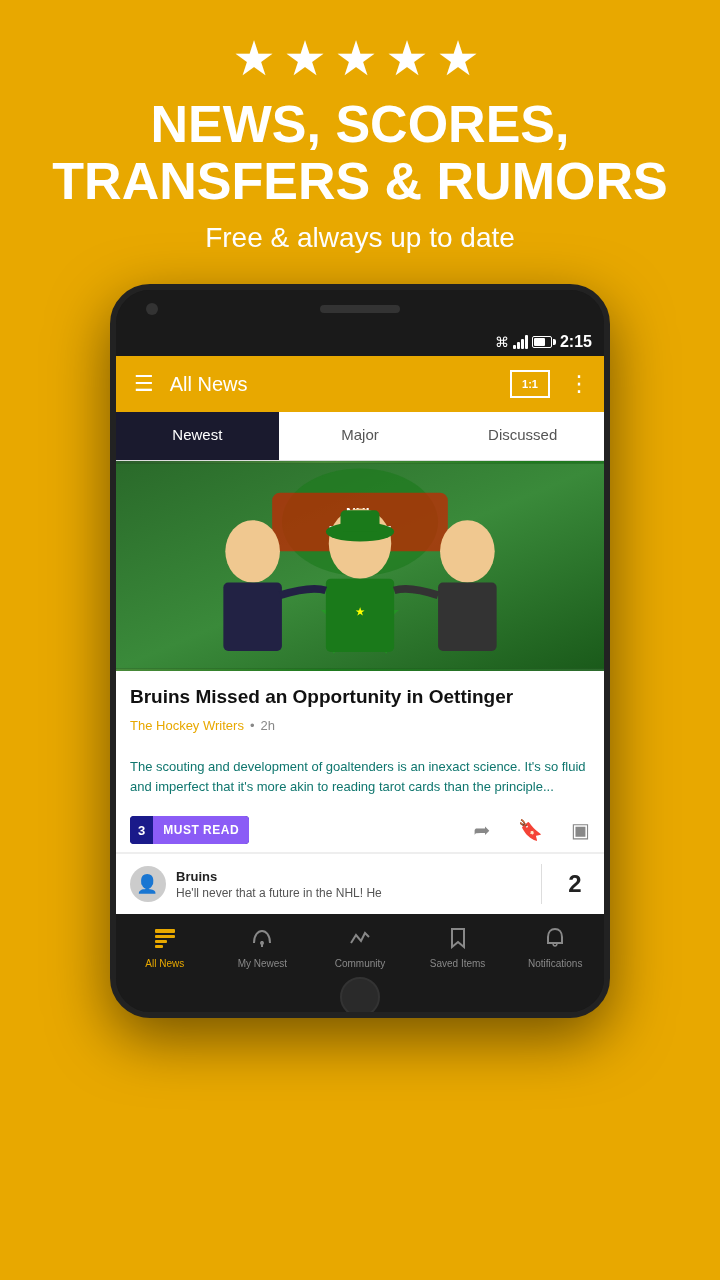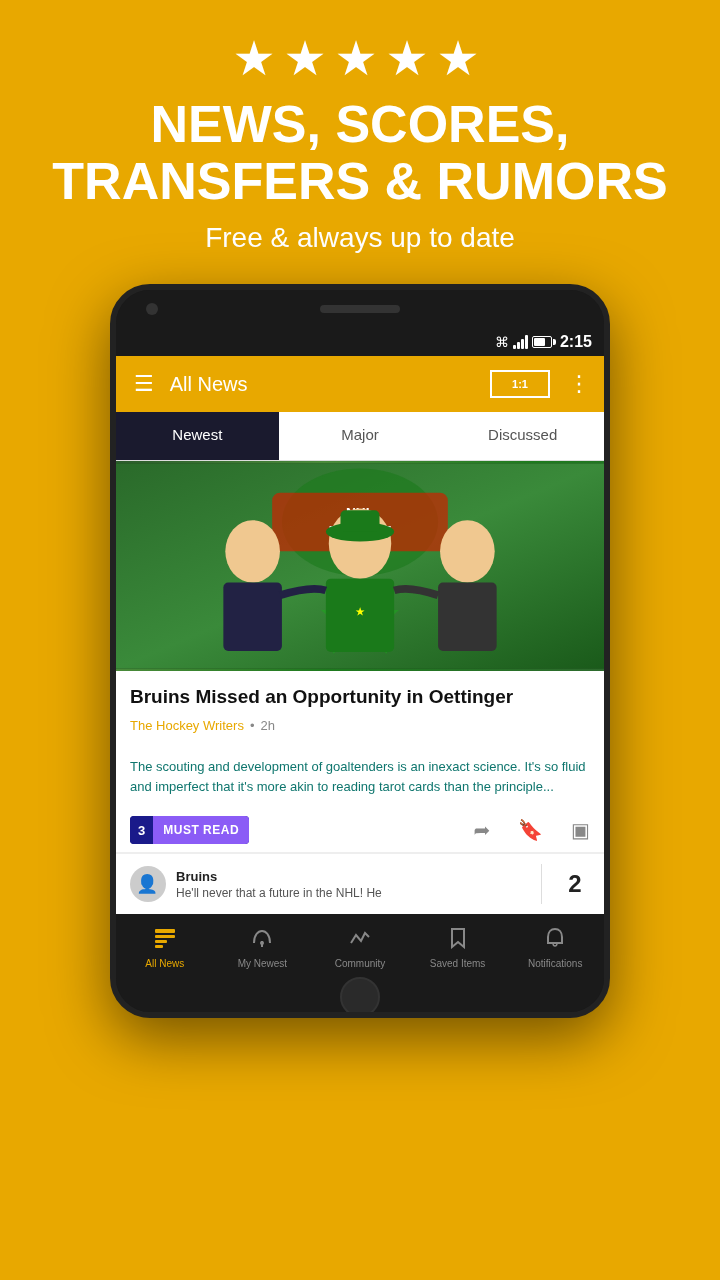--- a/index.html
+++ b/index.html
@@ -171,21 +171,21 @@
     .app-bar-title {
       color: white;
       font-size: 20px;
       font-weight: 500;
       flex: 1;
     }
     .app-bar-score-icon {
       color: white;
       font-size: 20px;
       cursor: pointer;
-      width: 60px;
+      width: 40px;
       height: 28px;
       border: 2px solid white;
       display: flex;
       align-items: center;
       justify-content: center;
       font-size: 11px;
       font-weight: bold;
     }
     .app-bar-more {
       color: white;

